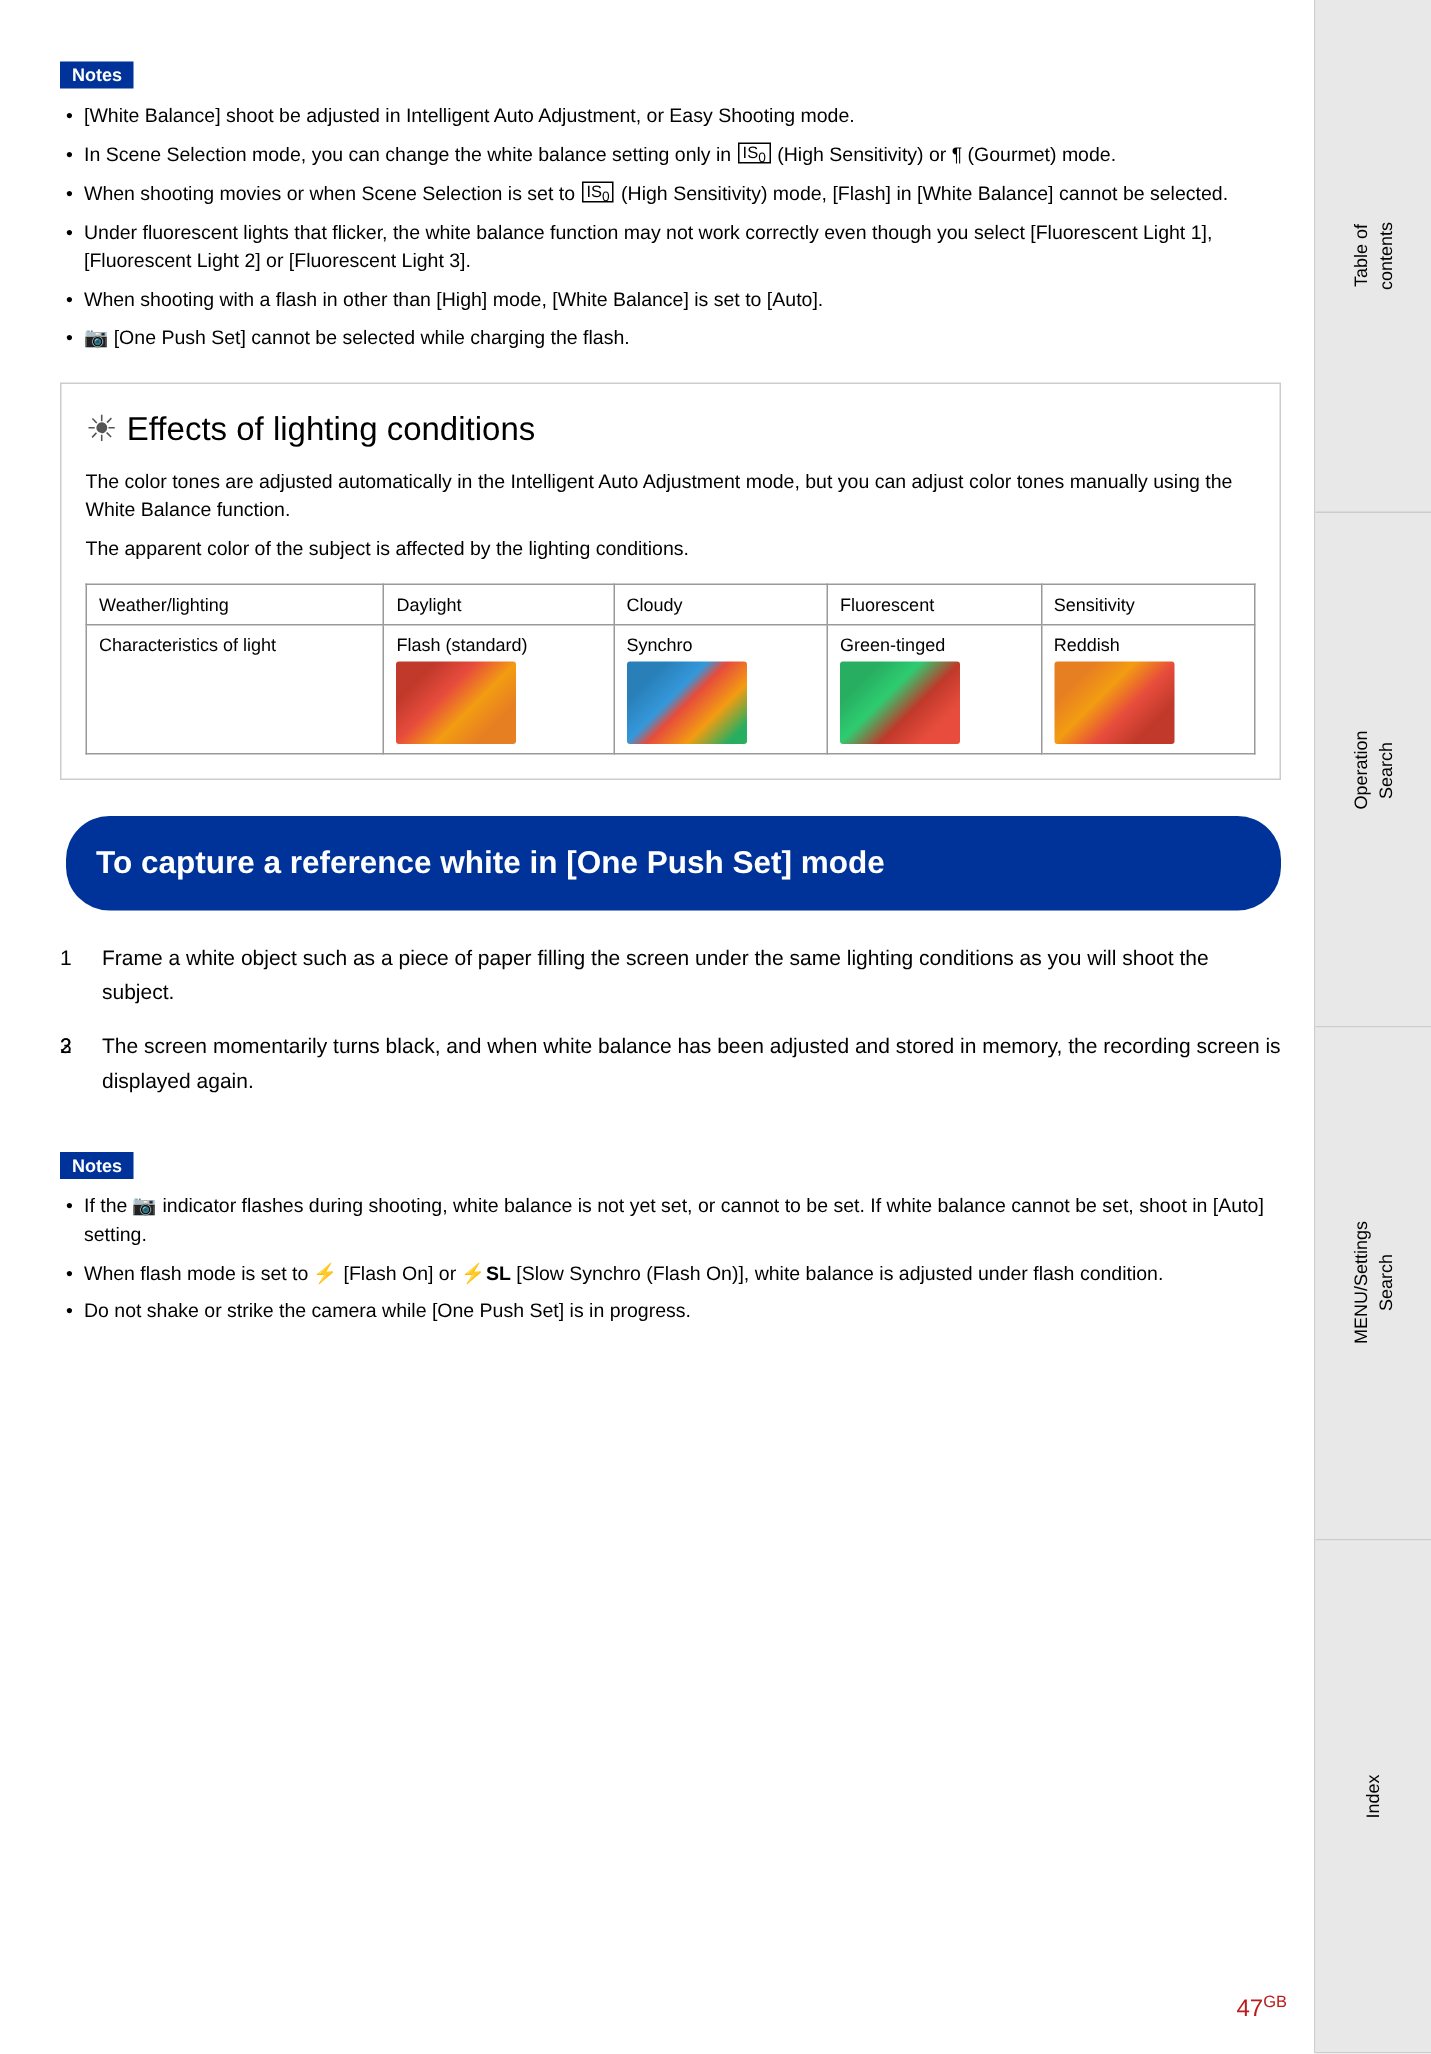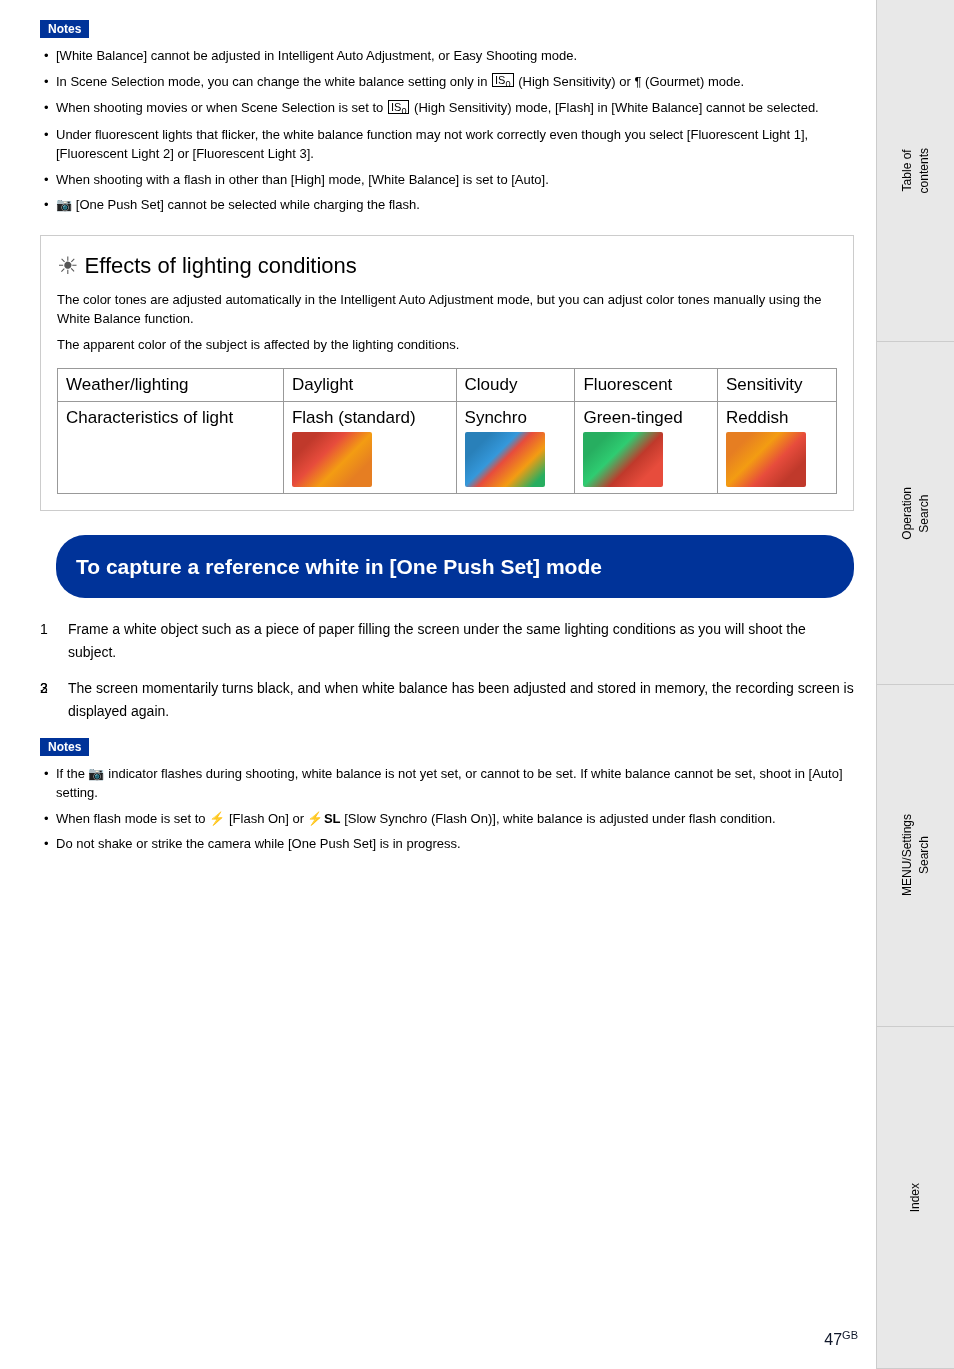--- a/index.html
+++ b/index.html
@@ -18,20 +18,21 @@
       padding: 20px 10px 20px 20px;
     }
     .notes-badge {
       display: inline-block;
       background: #003399;
       color: #fff;
       font-size: 12px;
       font-weight: bold;
       padding: 2px 8px;
       margin-bottom: 8px;
+      margin-top: 21px;
     }
     .notes-list {
       list-style: none;
       padding: 0;
       margin-bottom: 16px;
     }
     .notes-list li {
       padding-left: 16px;
       position: relative;
       margin-bottom: 6px;
@@ -68,21 +69,21 @@
     }
     .lighting-table {
       width: 100%;
       border-collapse: collapse;
       margin-top: 14px;
       border: 1px solid #999;
     }
     .lighting-table th, .lighting-table td {
       border: 1px solid #999;
       padding: 6px 8px;
-      font-size: 17px;
+      font-size: 12px;
       vertical-align: top;
       text-align: left;
     }
     .lighting-table th {
       background: #fff;
       font-weight: normal;
     }
     .color-swatch {
       width: 80px;
       height: 55px;
@@ -98,21 +99,21 @@
     .swatch-fluorescent {
       background: linear-gradient(135deg, #27ae60 20%, #2ecc71 40%, #c0392b 60%, #e74c3c 80%);
     }
     .swatch-incandescent {
       background: linear-gradient(135deg, #e67e22 20%, #f39c12 40%, #e74c3c 60%, #c0392b 80%);
     }
     .capture-section {
       background: #003399;
       color: #fff;
       padding: 18px 20px;
-      margin: 24px 0 20px 16px;
+      margin: 24px 0 20px 4px;
       border-radius: 29px;
     }
     .capture-title {
       font-size: 21px;
       font-weight: bold;
       line-height: 1.3;
     }
     .steps-list {
       list-style: none;
       padding: 0;
@@ -168,21 +169,21 @@
     }
     .sidebar-tab:not(.active) {
       background: #e8e8e8;
     }
     .page-number {
       position: absolute;
       bottom: 20px;
       right: 96px;
       font-size: 16px;
       font-weight: normal;
-      color: #0f172a;
+      color: #b91c1c;
     }
     .page-suffix {
       font-size: 11px;
       vertical-align: super;
     }
     .iso-icon {
       font-size: 11px;
       font-weight: normal;
       vertical-align: middle;
       border: 1px solid #000;
@@ -191,21 +192,21 @@
     }
   </style>
 </head>
 <body>
 
 <div class="main-content">
 
   <div>
     <div class="notes-badge">Notes</div>
     <ul class="notes-list">
-      <li>[White Balance] cannot be adjusted in Intelligent Auto Adjustment, or Easy Shooting mode.</li>
+      <li>[White Balance] shoot be adjusted in Intelligent Auto Adjustment, or Easy Shooting mode.</li>
       <li>In Scene Selection mode, you can change the white balance setting only in <span class="iso-icon">IS<sub>0</sub></span> (High Sensitivity) or ¶ (Gourmet) mode.</li>
       <li>When shooting movies or when Scene Selection is set to <span class="iso-icon">IS<sub>0</sub></span> (High Sensitivity) mode, [Flash] in [White Balance] cannot be selected.</li>
       <li>Under fluorescent lights that flicker, the white balance function may not work correctly even though you select [Fluorescent Light 1], [Fluorescent Light 2] or [Fluorescent Light 3].</li>
       <li>When shooting with a flash in other than [High] mode, [White Balance] is set to [Auto].</li>
       <li>📷 [One Push Set] cannot be selected while charging the flash.</li>
     </ul>
   </div>
 
   <div class="section-title-box">
     <div class="section-title">

